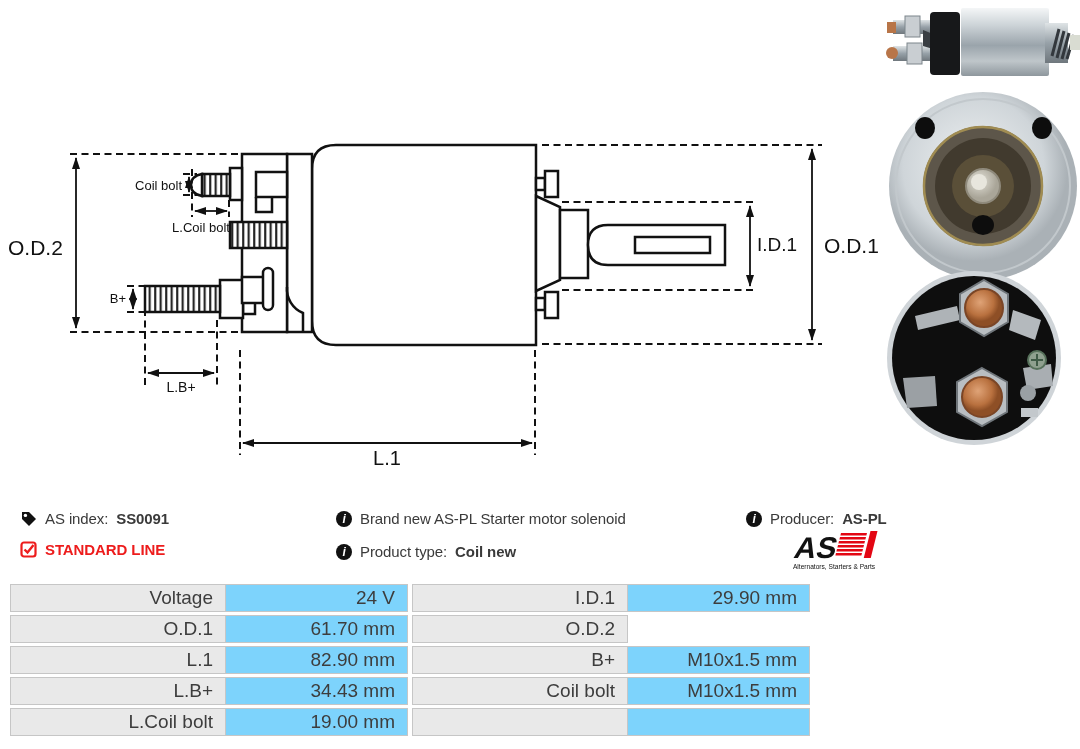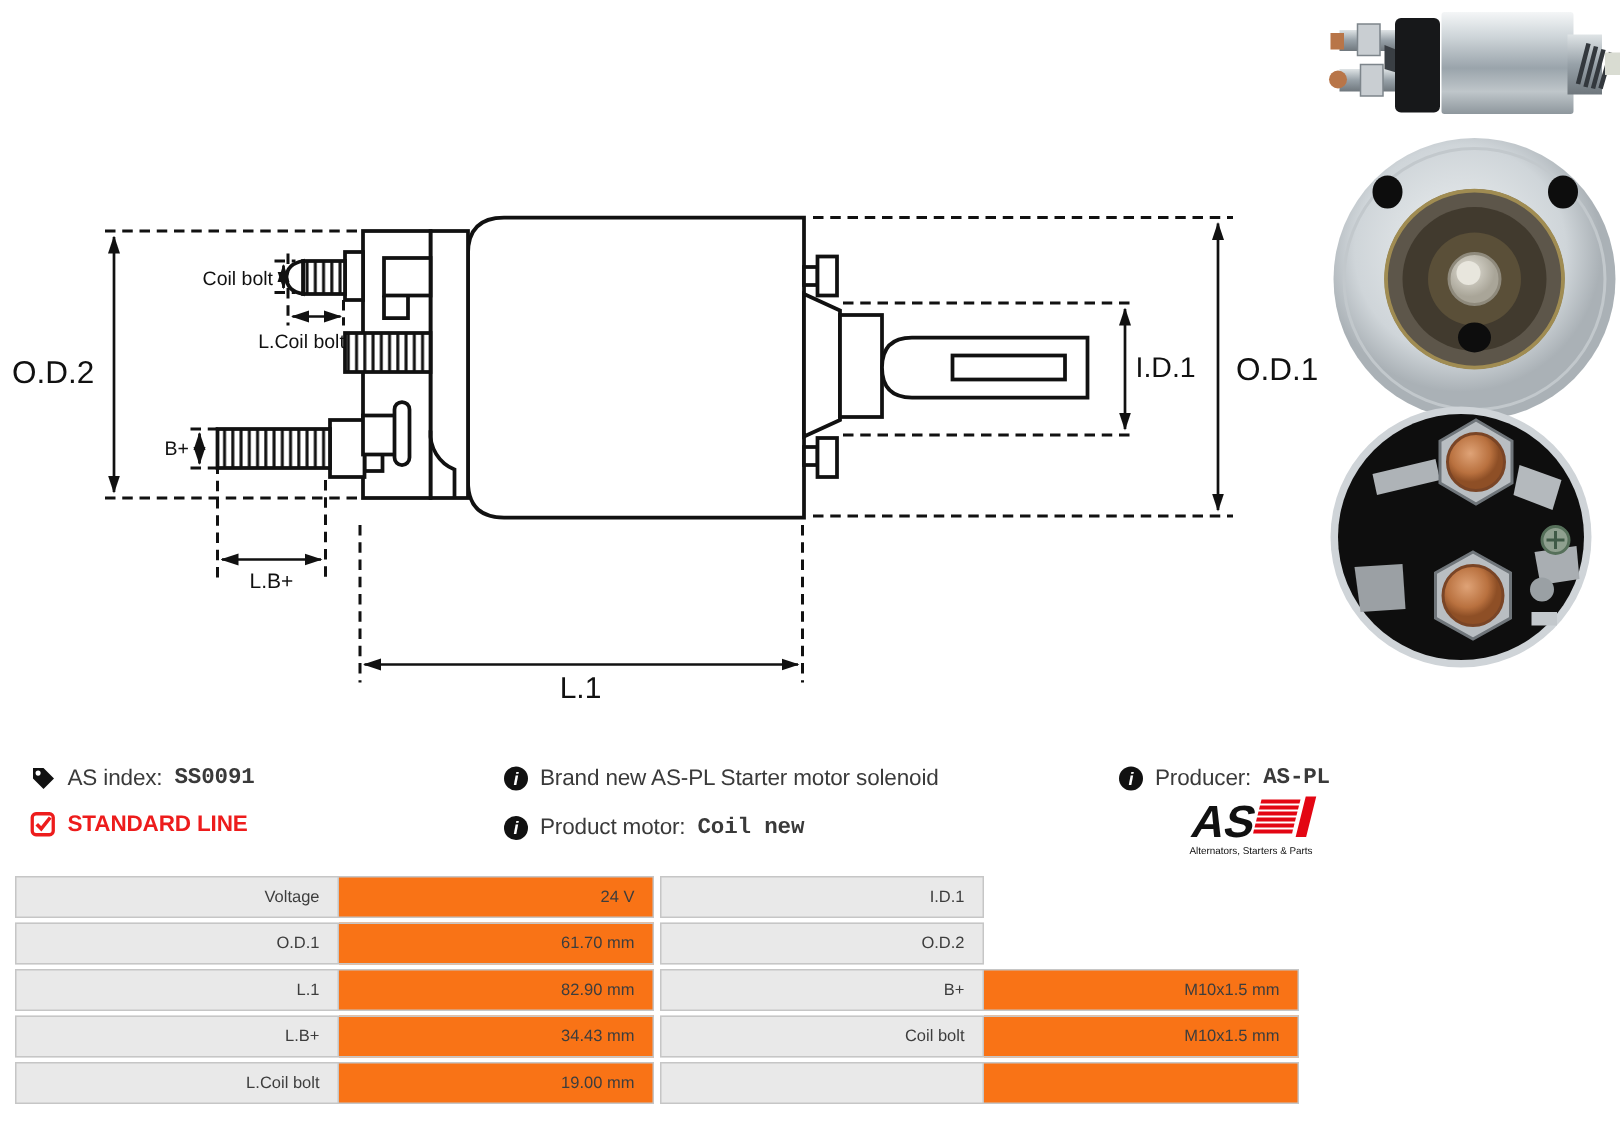--- a/index.html
+++ b/index.html
@@ -2,31 +2,31 @@
 <html><head>
 <meta charset="utf-8">
 <style>
   html,body{margin:0;padding:0;background:#fff;}
   #app{position:relative;width:1080px;height:749px;background:#fff;overflow:hidden;
        font-family:"Liberation Sans",sans-serif;color:#3d3d3d;}
   .abs{position:absolute;}
   svg text{font-family:"Liberation Sans",sans-serif;fill:#111;}
   
   .inforow{position:absolute;display:flex;align-items:center;gap:8px;font-size:15px;letter-spacing:-0.1px;color:#3a3a3a;}
-  .b{font-weight:bold;font-family:Liberation Mono, monospace;}
+  .b{font-weight:bold;}
   .red{color:#ed1c1c;font-weight:bold;}
   .info-icon{display:inline-block;width:16px;height:16px;border-radius:50%;background:#111;
              color:#fff;font-size:12px;font-weight:bold;text-align:center;line-height:16px;font-style:italic;}
   
   #spec-table{position:absolute;left:10px;top:584px;}
   .spec-row{display:flex;margin-bottom:3px;}
-  .cell{box-sizing:border-box;height:28px;line-height:26px;font-size:11px;text-align:right;
+  .cell{box-sizing:border-box;height:28px;line-height:26px;font-size:19px;text-align:right;
         padding-right:12px;border:1px solid #c6c6c6;}
   .cell.lab{width:216px;background:#e9e9e9;}
-  .cell.val{width:210px;background:#f97316;border-left:none;}
+  .cell.val{width:182px;background:#7dd3fc;border-left:none;}
   .cell.lab2{margin-left:4px;}
 </style>
 </head>
 <body>
 
 <div id="app">
 
   <svg class="abs" style="left:0;top:0" width="880" height="500" viewBox="0 0 880 500">
     <defs>
       <marker id="ah" viewBox="0 0 12 8" refX="11" refY="4" markerWidth="12" markerHeight="9" orient="auto-start-reverse" markerUnits="userSpaceOnUse">
@@ -229,21 +229,21 @@
   <div class="inforow" style="left:20px;top:541px">
     <svg width="17" height="17" viewBox="0 0 17 17">
       <rect x="1.5" y="1.5" width="14" height="14" rx="2.5" fill="none" stroke="#ed1c1c" stroke-width="2.2"></rect>
       <path d="M4.5,8.5 L7.5,11.5 L13.5,4" fill="none" stroke="#ed1c1c" stroke-width="2.4"></path>
     </svg>
     <span class="red">STANDARD LINE</span>
   </div>
 
   <div class="inforow" style="left:336px;top:543px">
     <span class="info-icon">i</span>
-    <span>Product motor:</span>
+    <span>Product type:</span>
     <span class="b">Coil new</span>
   </div>
 
   <svg class="abs" style="left:788px;top:529px" width="92" height="44" viewBox="0 0 92 44">
     <g transform="skewX(-14) translate(10,0)">
       <text x="2" y="29" font-size="30" font-weight="bold" fill="#e30613">AS</text>
       <g fill="#e30613">
         <rect x="44" y="4" width="26" height="2.6"></rect>
         <rect x="44" y="8" width="26" height="2.6"></rect>
         <rect x="44" y="12" width="26" height="2.6"></rect>
@@ -254,20 +254,21 @@
       </g>
     </g>
     <text x="46" y="40" font-size="6.6" fill="#8a8a8a" text-anchor="middle">Alternators, Starters &amp; Parts</text>
   </svg>
 
   <div id="spec-table">
     <div class="spec-row">
       <div class="cell lab">Voltage</div>
       <div class="cell val">24 V</div>
       <div class="cell lab lab2">I.D.1</div>
+      <div class="cell val">29.90 mm</div>
     </div>
     <div class="spec-row">
       <div class="cell lab">O.D.1</div>
       <div class="cell val">61.70 mm</div>
       <div class="cell lab lab2">O.D.2</div>
     </div>
     <div class="spec-row">
       <div class="cell lab">L.1</div>
       <div class="cell val">82.90 mm</div>
       <div class="cell lab lab2">B+</div>

